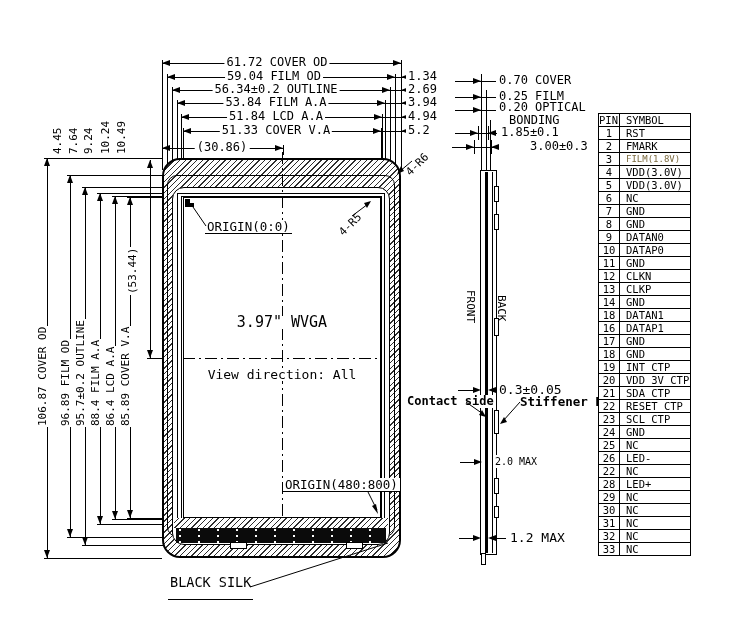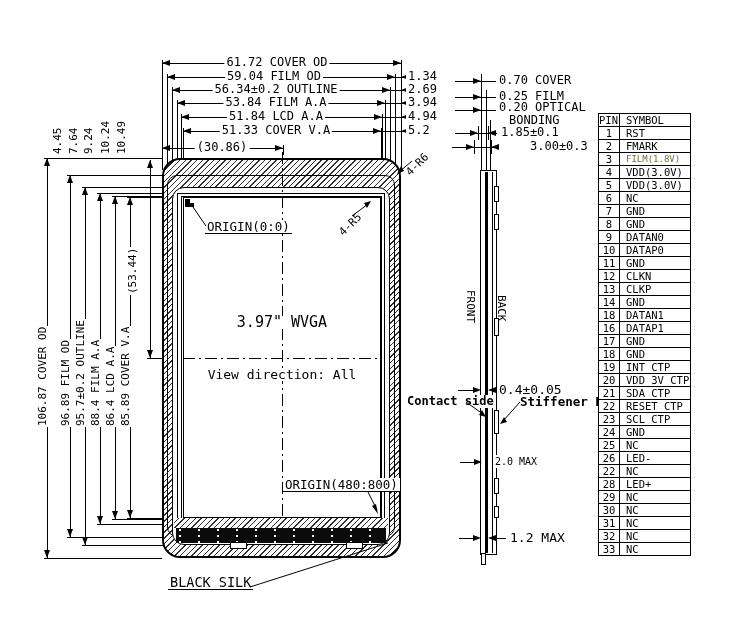--- a/index.html
+++ b/index.html
@@ -177,21 +177,21 @@
   <div class="lb ctr" style="left:282px;top:368px;font-size:13px;padding:0 5px">View direction: All</div>
 
   <div class="rect" style="left:185px;top:199px;width:9px;height:8px;background:#000;z-index:5"></div>
   <div class="rect" style="left:190px;top:199px;width:4px;height:4px;background:#fff;z-index:5"></div>
   <div class="lb u" style="left:205px;top:220px;font-size:12.5px">ORIGIN(0:0)</div>
   <div class="lb u" style="left:283px;top:478px;font-size:12.5px">ORIGIN(480:800)</div>
 
   <div class="rot45" style="left:404px;top:158px">4-R6</div>
   <div class="rot45" style="left:337px;top:218px">4-R5</div>
 
-  <div class="lb u" style="left:168px;top:576px;font-size:13.5px;padding-bottom:0">BLACK SILK</div>
+  <div class="lb u" style="left:168px;top:576px;font-size:13.5px;padding-bottom:10px">BLACK SILK</div>
 
   <div class="sideprofile" style="left:480px;top:170px;width:17px;height:385px;z-index:1"></div>
   <div class="rect" style="left:485px;top:172px;width:3px;height:381px;background:#000;z-index:2"></div>
   <div class="vl" style="left:492px;top:172px;height:381px;z-index:2"></div>
   <div class="sideprofile" style="left:494px;top:186px;width:5px;height:16px;z-index:2"></div>
   <div class="sideprofile" style="left:494px;top:214px;width:5px;height:16px;z-index:2"></div>
   <div class="sideprofile" style="left:494px;top:318px;width:5px;height:18px;z-index:2"></div>
   <div class="sideprofile" style="left:494px;top:410px;width:5px;height:24px;z-index:2"></div>
   <div class="sideprofile" style="left:494px;top:478px;width:5px;height:16px;z-index:2"></div>
   <div class="sideprofile" style="left:494px;top:506px;width:5px;height:12px;z-index:2"></div>
@@ -227,21 +227,21 @@
   <div class="aR" style="left:466px;top:144px"></div>
     <div class="aL" style="left:491px;top:144px"></div>
   <div class="lb" style="left:528px;top:140px">3.00±0.3</div>
 
   <div class="lb" style="left:477px;top:288px;transform:rotate(90deg);transform-origin:0 0;font-size:11px;background:transparent">FRONT</div>
   <div class="lb" style="left:508px;top:293px;transform:rotate(90deg);transform-origin:0 0;font-size:11px;background:transparent">BACK</div>
 
   <div class="hl" style="left:458px;top:390px;width:15px"></div>
   <div class="aR" style="left:473px;top:387px"></div>
     <div class="aL" style="left:488px;top:387px"></div>
-  <div class="lb" style="left:497px;top:383px;font-size:13px">0.4±0.05</div>
+  <div class="lb" style="left:497px;top:383px;font-size:13px">0.3±0.05</div>
 
   <div class="lb bold" style="left:405px;top:395px;font-size:12px">Contact side</div>
   <div class="lb bold" style="left:518px;top:395px;font-size:12.5px">Stiffener PI</div>
 
   <div class="hl" style="left:460px;top:462px;width:14px"></div>
   <div class="aR" style="left:474px;top:459px"></div>
     <div class="aL" style="left:497px;top:459px"></div>
   <div class="hl" style="left:503px;top:462px;width:5px"></div>
   <div class="lb" style="left:493px;top:455px;font-size:10px">2.0 MAX</div>
 

